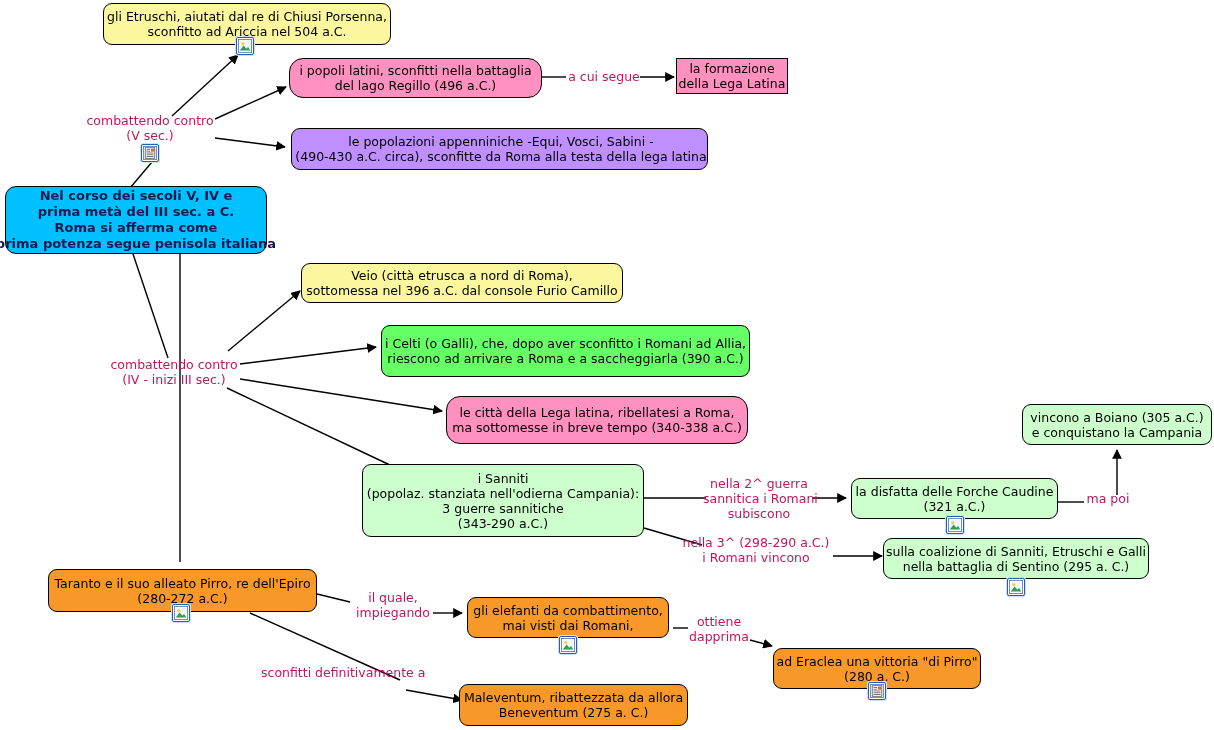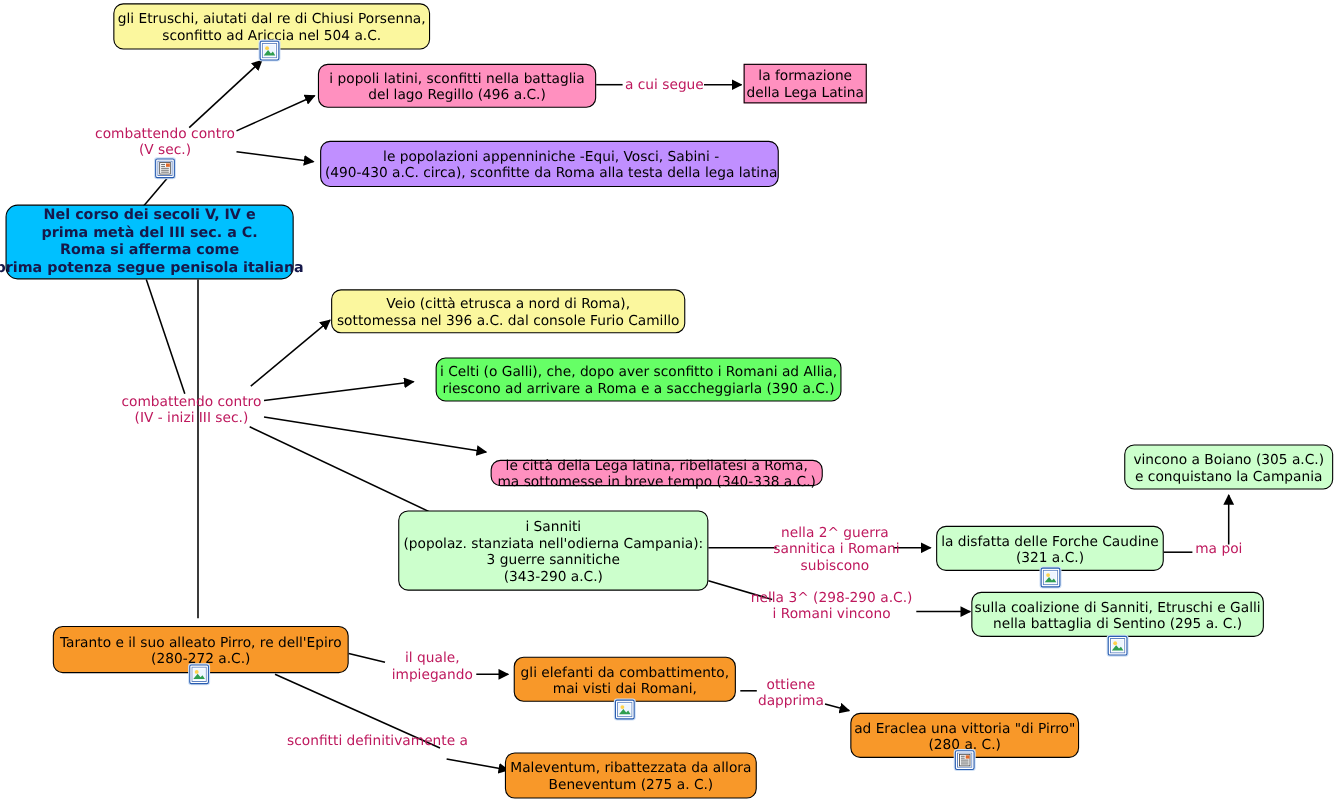--- a/index.html
+++ b/index.html
@@ -52,21 +52,21 @@
   .node.root {
     font-weight: bold;
     font-size: 13px;
     line-height: 16px;
     color: #16184a;
     border-radius: 11px;
     border: 1px solid #000000;
   }
 
   .c-yellow      { background: #fbf79e; }
-  .c-pink        { background: #ff90bf; }
+  .c-pink        { background: #ff90bf; border-radius: 14px; }
   .c-purple      { background: #c08fff; }
   .c-cyan        { background: #00c0ff; }
   .c-green       { background: #66ff66; }
   .c-lightgreen  { background: #ccffcc; }
   .c-orange      { background: #f89829; }
 
   .edge-label {
     position: absolute;
     font-size: 12.5px;
     line-height: 15px;
@@ -167,24 +167,24 @@
 (490-430 a.C. circa), sconfitte da Roma alla testa della lega latina</div>
 
   <div class="node root c-cyan" style="left:5px; top:186px; width:262px; height:68px;">Nel corso dei secoli V, IV e
 prima metà del III sec. a C.
 Roma si afferma come
 prima potenza segue penisola italiana</div>
 
   <div class="node c-yellow" style="left:301px; top:263px; width:322px; height:40px;">Veio (città etrusca a nord di Roma),
 sottomessa nel 396 a.C. dal console Furio Camillo</div>
 
-  <div class="node c-green" style="left:381px; top:325px; width:369px; height:40px;margin-left:15px;">i Celti (o Galli), che, dopo aver sconfitto i Romani ad Allia,
+  <div class="node c-green" style="left:381px; top:325px; width:369px; height:52px;">i Celti (o Galli), che, dopo aver sconfitto i Romani ad Allia,
 riescono ad arrivare a Roma e a saccheggiarla (390 a.C.)</div>
 
-  <div class="node c-pink" style="left:446px; top:418px; width:302px; height:24px;">le città della Lega latina, ribellatesi a Roma,
+  <div class="node c-pink" style="left:446px; top:396px; width:302px; height:48px;">le città della Lega latina, ribellatesi a Roma,
 ma sottomesse in breve tempo (340-338 a.C.)</div>
 
   <div class="node c-lightgreen" style="left:362px; top:464px; width:282px; height:73px;">i Sanniti
 (popolaz. stanziata nell'odierna Campania):
 3 guerre sannitiche
 (343-290 a.C.)</div>
 
   <div class="node c-lightgreen" style="left:851px; top:478px; width:207px; height:41px;">la disfatta delle Forche Caudine
 (321 a.C.)</div>
   <div class="node-icon" style="left:946px; top:516px;">

